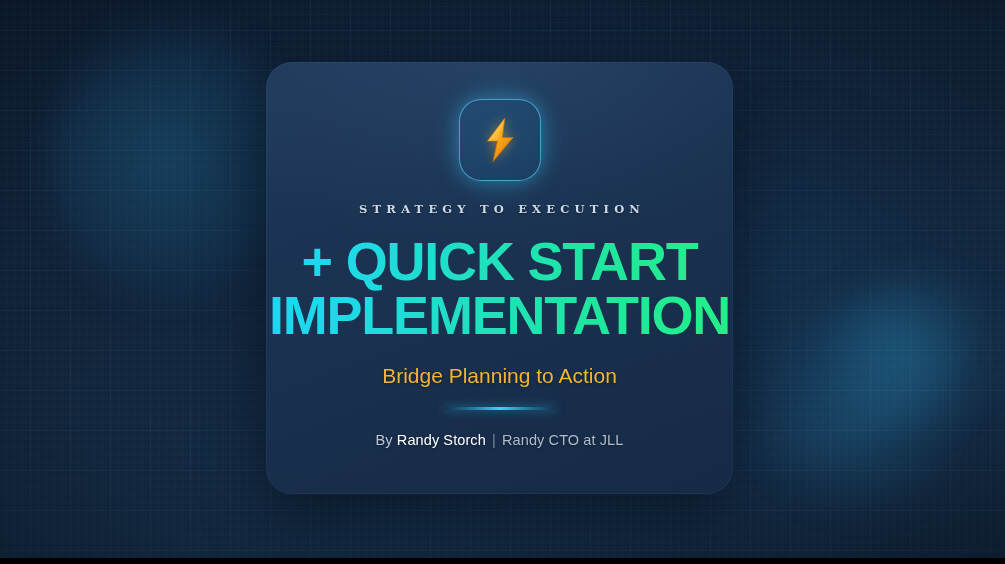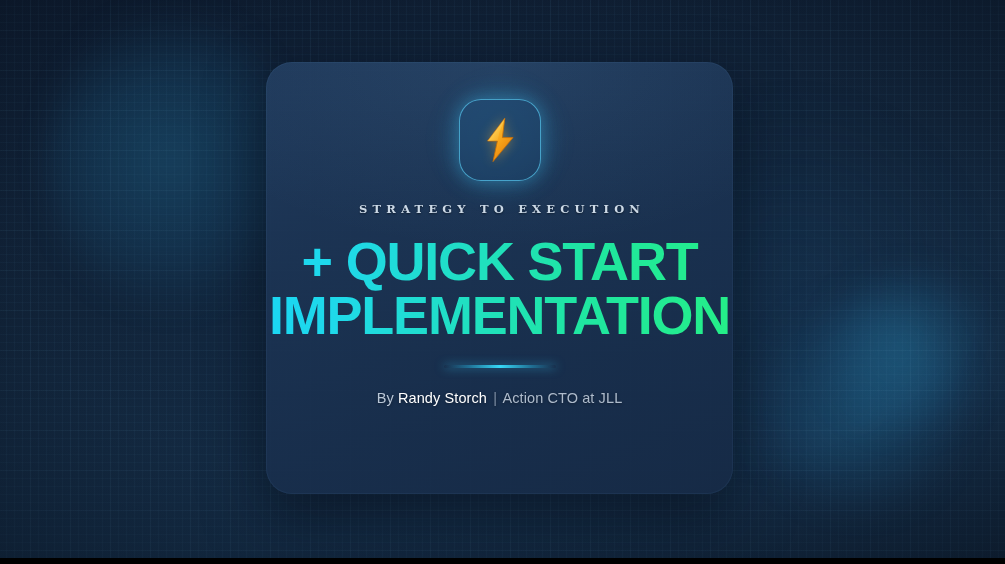--- a/index.html
+++ b/index.html
@@ -333,29 +333,30 @@
         </div>
       </div>
 
       <div class="eyebrow">STRATEGY TO EXECUTION</div>
 
       <div class="title">
         <span class="title-line title-line-2">+ QUICK START</span>
         <span class="title-line title-line-1">IMPLEMENTATION</span>
       </div>
 
+      <div class="subtitle">Bridge Planning to Action</div>
 
 
       <div class="divider"></div>
 
       <div class="byline">
         <span>By</span>
         <span class="author">Randy Storch</span>
         <span class="sep">|</span>
-        <span class="role">Action CTO at JLL</span>
+        <span class="role">Randy CTO at JLL</span>
       </div>
 
     </div>
   </div>
 
   <div class="letterbox-bottom"></div>
 
 </div>
 
 </body></html>

